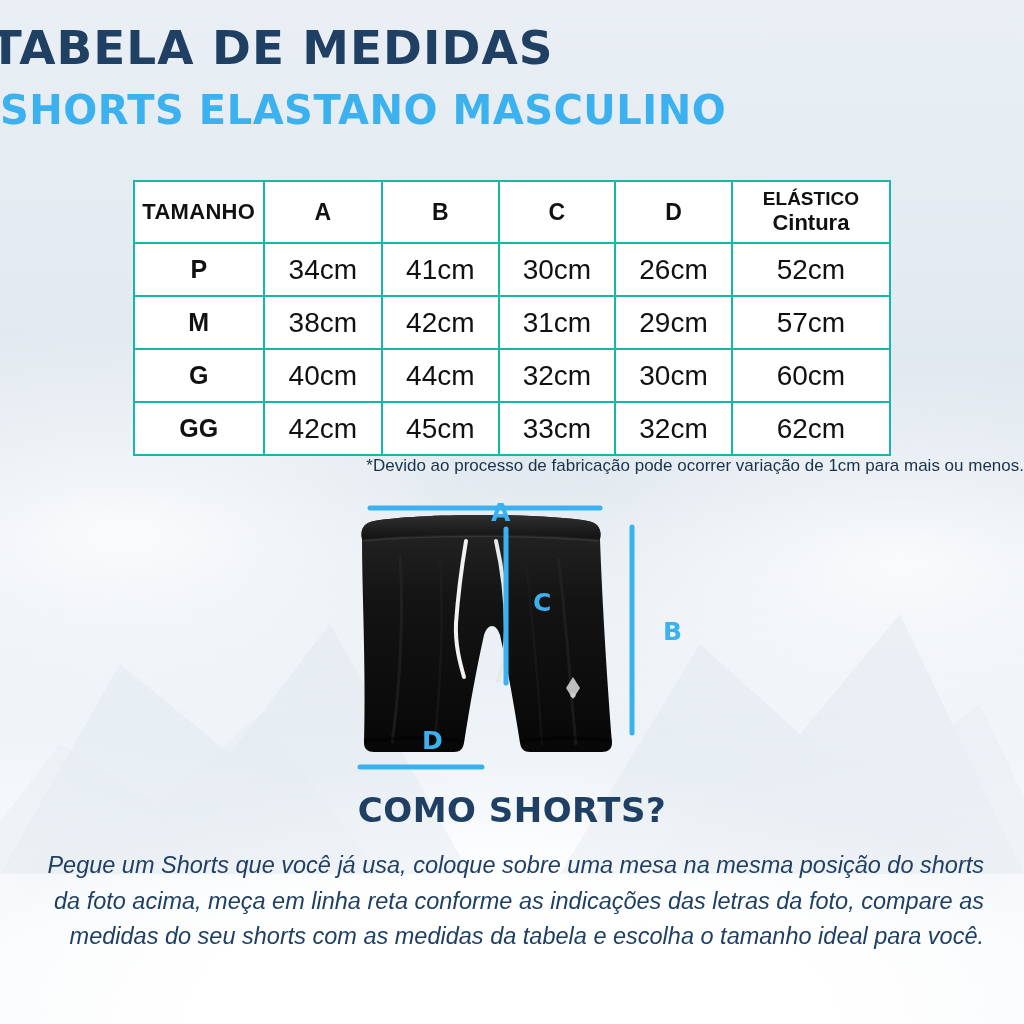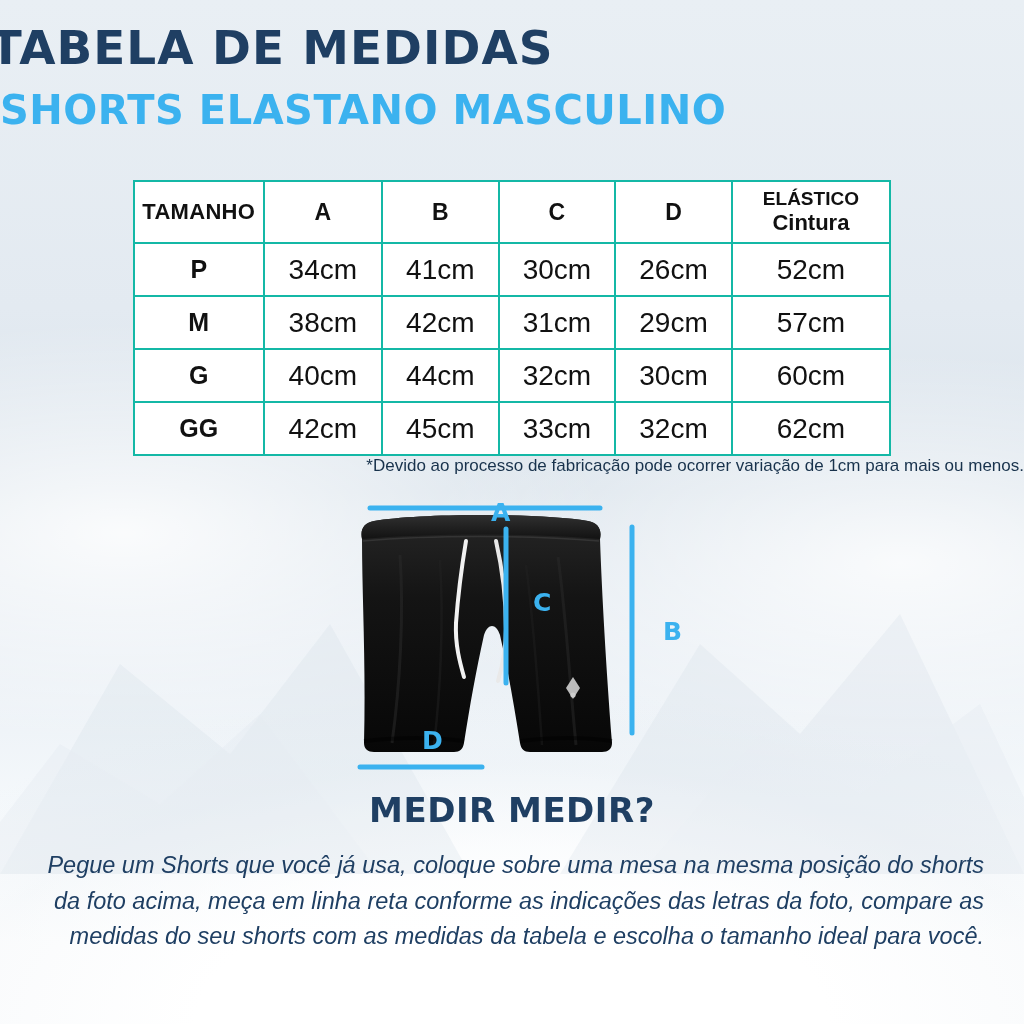--- a/index.html
+++ b/index.html
@@ -247,16 +247,16 @@
       <line x1="176" y1="24" x2="176" y2="178" stroke="#3bb2ef" stroke-width="5" stroke-linecap="round"></line>
       <line x1="30" y1="262" x2="152" y2="262" stroke="#3bb2ef" stroke-width="5" stroke-linecap="round"></line>
     </svg>
   </div>
 
   <div class="measure-label lbl-A">A</div>
   <div class="measure-label lbl-B">B</div>
   <div class="measure-label lbl-C">C</div>
   <div class="measure-label lbl-D">D</div>
 
-  <div class="como">MEDIR MEDIR?</div>
+  <div class="como">COMO SHORTS?</div>
   <div class="desc">Pegue um Shorts que você já usa, coloque sobre uma mesa na mesma posição do shorts da foto acima, meça em linha reta conforme as indicações das letras da foto, compare as medidas do seu shorts com as medidas da tabela e escolha o tamanho ideal para você.</div>
 
 </div>
 
 </body></html>

